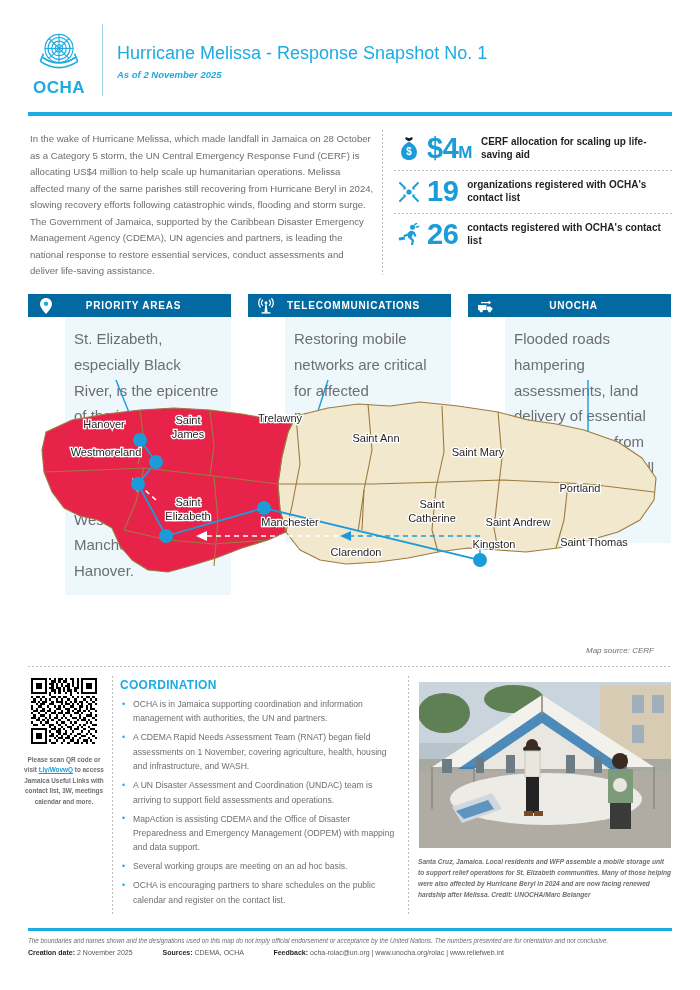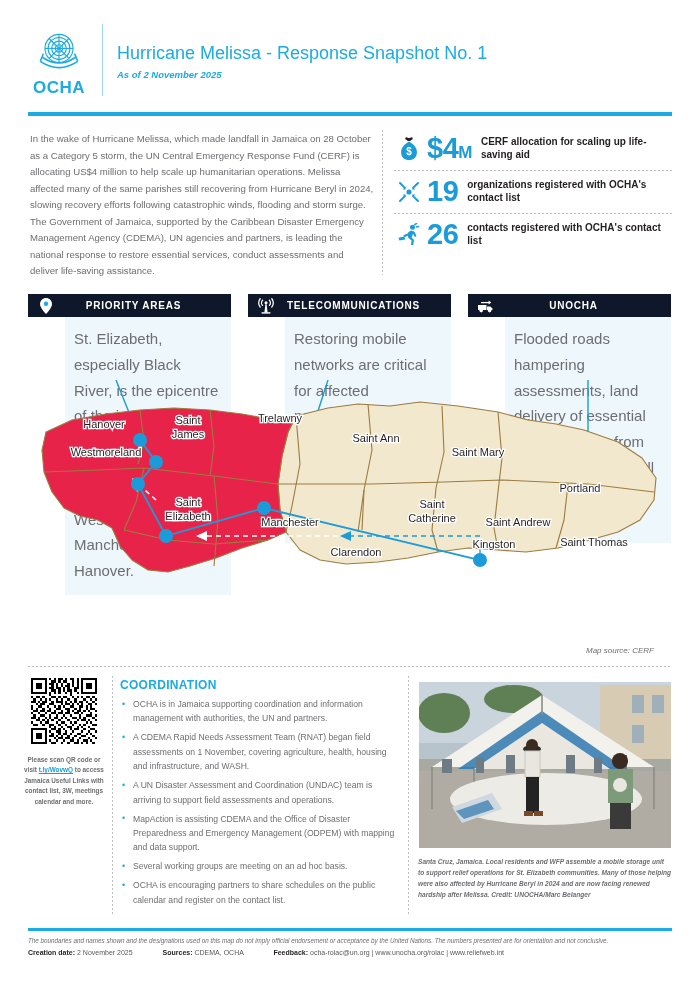--- a/index.html
+++ b/index.html
@@ -35,21 +35,21 @@
   .stat-icon { width: 30px; flex: 0 0 30px; display: flex; align-items: center; justify-content: center; }
   .stat-val { font-size: 29px; font-weight: bold; color: #1B9CD8; line-height: 1; white-space: nowrap; padding: 0 9px 0 3px; letter-spacing: -0.5px; }
   .stat-val .unit { font-size: 17px; }
   .stat-label { font-size: 10px; font-weight: bold; color: #231f20; line-height: 1.28; }
   .stat-div { height: 1px; background-image: linear-gradient(to right, #bcbec0 50%, rgba(255,255,255,0) 0%);
               background-size: 4px 1px; background-repeat: repeat-x; }
 
   
   .boxes { position: absolute; left: 28px; top: 294px; width: 644px; display: flex; gap: 17px; }
   .ibox { width: 203px; }
-  .ibox-hd { height: 23px; background: #0f172a; display: flex; align-items: center; padding: 0 8px; }
+  .ibox-hd { height: 23px; background: #0369a1; display: flex; align-items: center; padding: 0 8px; }
   .ibox-hd .ic { width: 20px; flex: 0 0 20px; display: flex; align-items: center; justify-content: center; }
   .ibox-hd .tt { flex: 1; text-align: center; font-size: 10px; font-weight: bold; color: #fff; letter-spacing: 0.8px; padding-right: 12px; }
   .ibox-bd { background: #eef7fc; padding: 9px 9px 11px 9px; font-size: 15px; line-height: 1.72; color: #6d6e71; min-height: 74px; margin-left: 37px; }
 
   
   .mapwrap { position: absolute; left: 28px; top: 380px; width: 644px; height: 275px; }
   .map-src { position: absolute; right: 18px; bottom: 0px; font-size: 8px; font-style: italic; color: #6d6e71; }
 
   
   .rule-mid { position: absolute; left: 28px; top: 666px; width: 644px; height: 1px;

